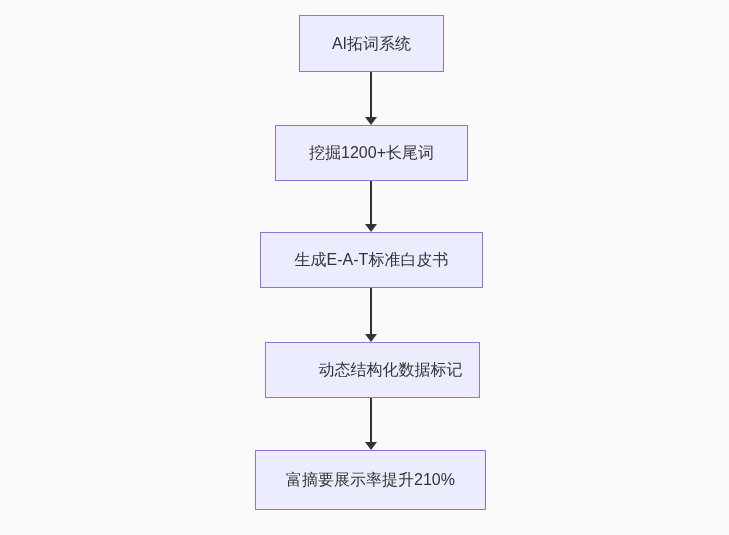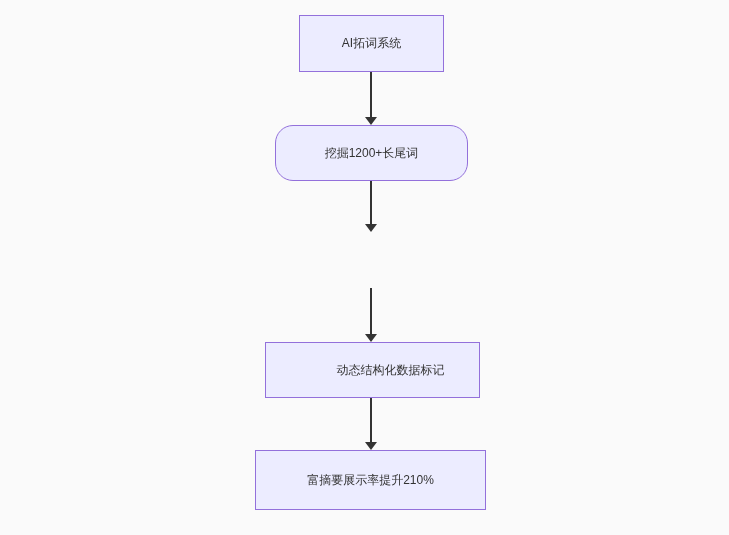--- a/index.html
+++ b/index.html
@@ -17,27 +17,27 @@
   }
   .node {
     position: absolute;
     box-sizing: border-box;
     display: flex;
     align-items: center;
     justify-content: center;
     background: #ECECFF;
     border: 1.5px solid #9370DB;
     color: #333333;
-    font-size: 12px;
+    font-size: 16px;
     line-height: 1.2;
     text-align: center;
     white-space: nowrap;
   }
   .n1 { left: 299px; top: 15px;  width: 145px; height: 57px; }
-  .n2 { left: 275px; top: 125px; width: 193px; height: 56px; border-radius: 18px; }
+  .n2 { left: 275px; top: 125px; width: 193px; height: 56px; }
   .n3 { left: 260px; top: 232px; width: 223px; height: 56px; }
   .n4 { left: 265px; top: 342px; width: 215px; height: 56px; padding-left: 36px; }
   .n5 { left: 255px; top: 450px; width: 231px; height: 60px; }
 
   .edge-line {
     position: absolute;
     left: 370px;
     width: 2px;
     background: #333333;
   }
@@ -72,20 +72,23 @@
   <div class="edge-line e1"></div>
   <div class="arrowhead a1"></div>
 
   <div class="node n2">
     <span>挖掘1200+长尾词</span>
   </div>
 
   <div class="edge-line e2"></div>
   <div class="arrowhead a2"></div>
 
+  <div class="node n3">
+    <span>生成E-A-T标准白皮书</span>
+  </div>
 
   <div class="edge-line e3"></div>
   <div class="arrowhead a3"></div>
 
   <div class="node n4">
     <span>动态结构化数据标记</span>
   </div>
 
   <div class="edge-line e4"></div>
   <div class="arrowhead a4"></div>

